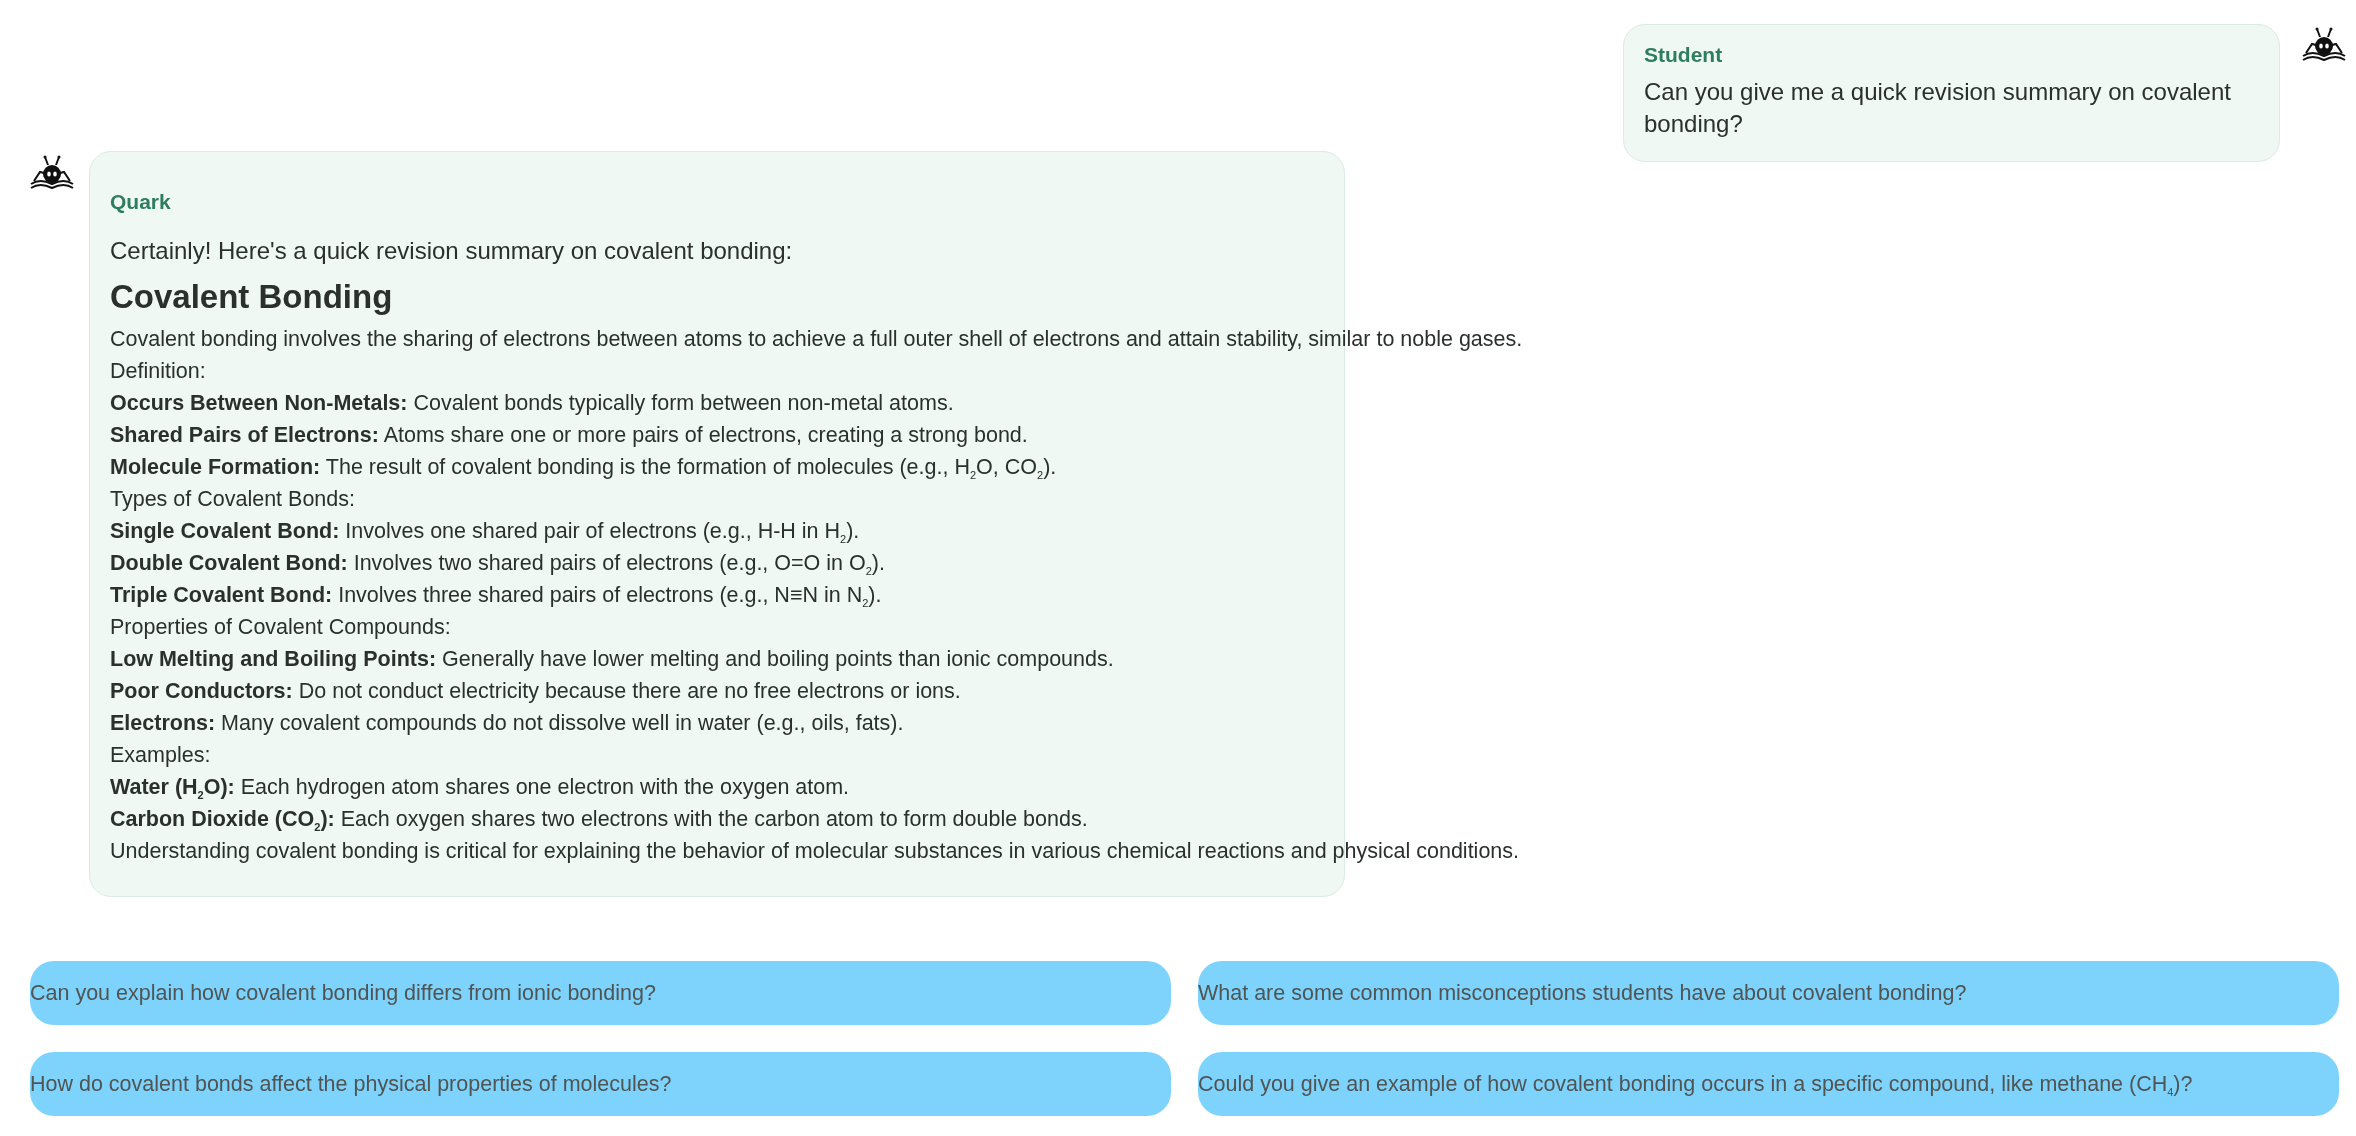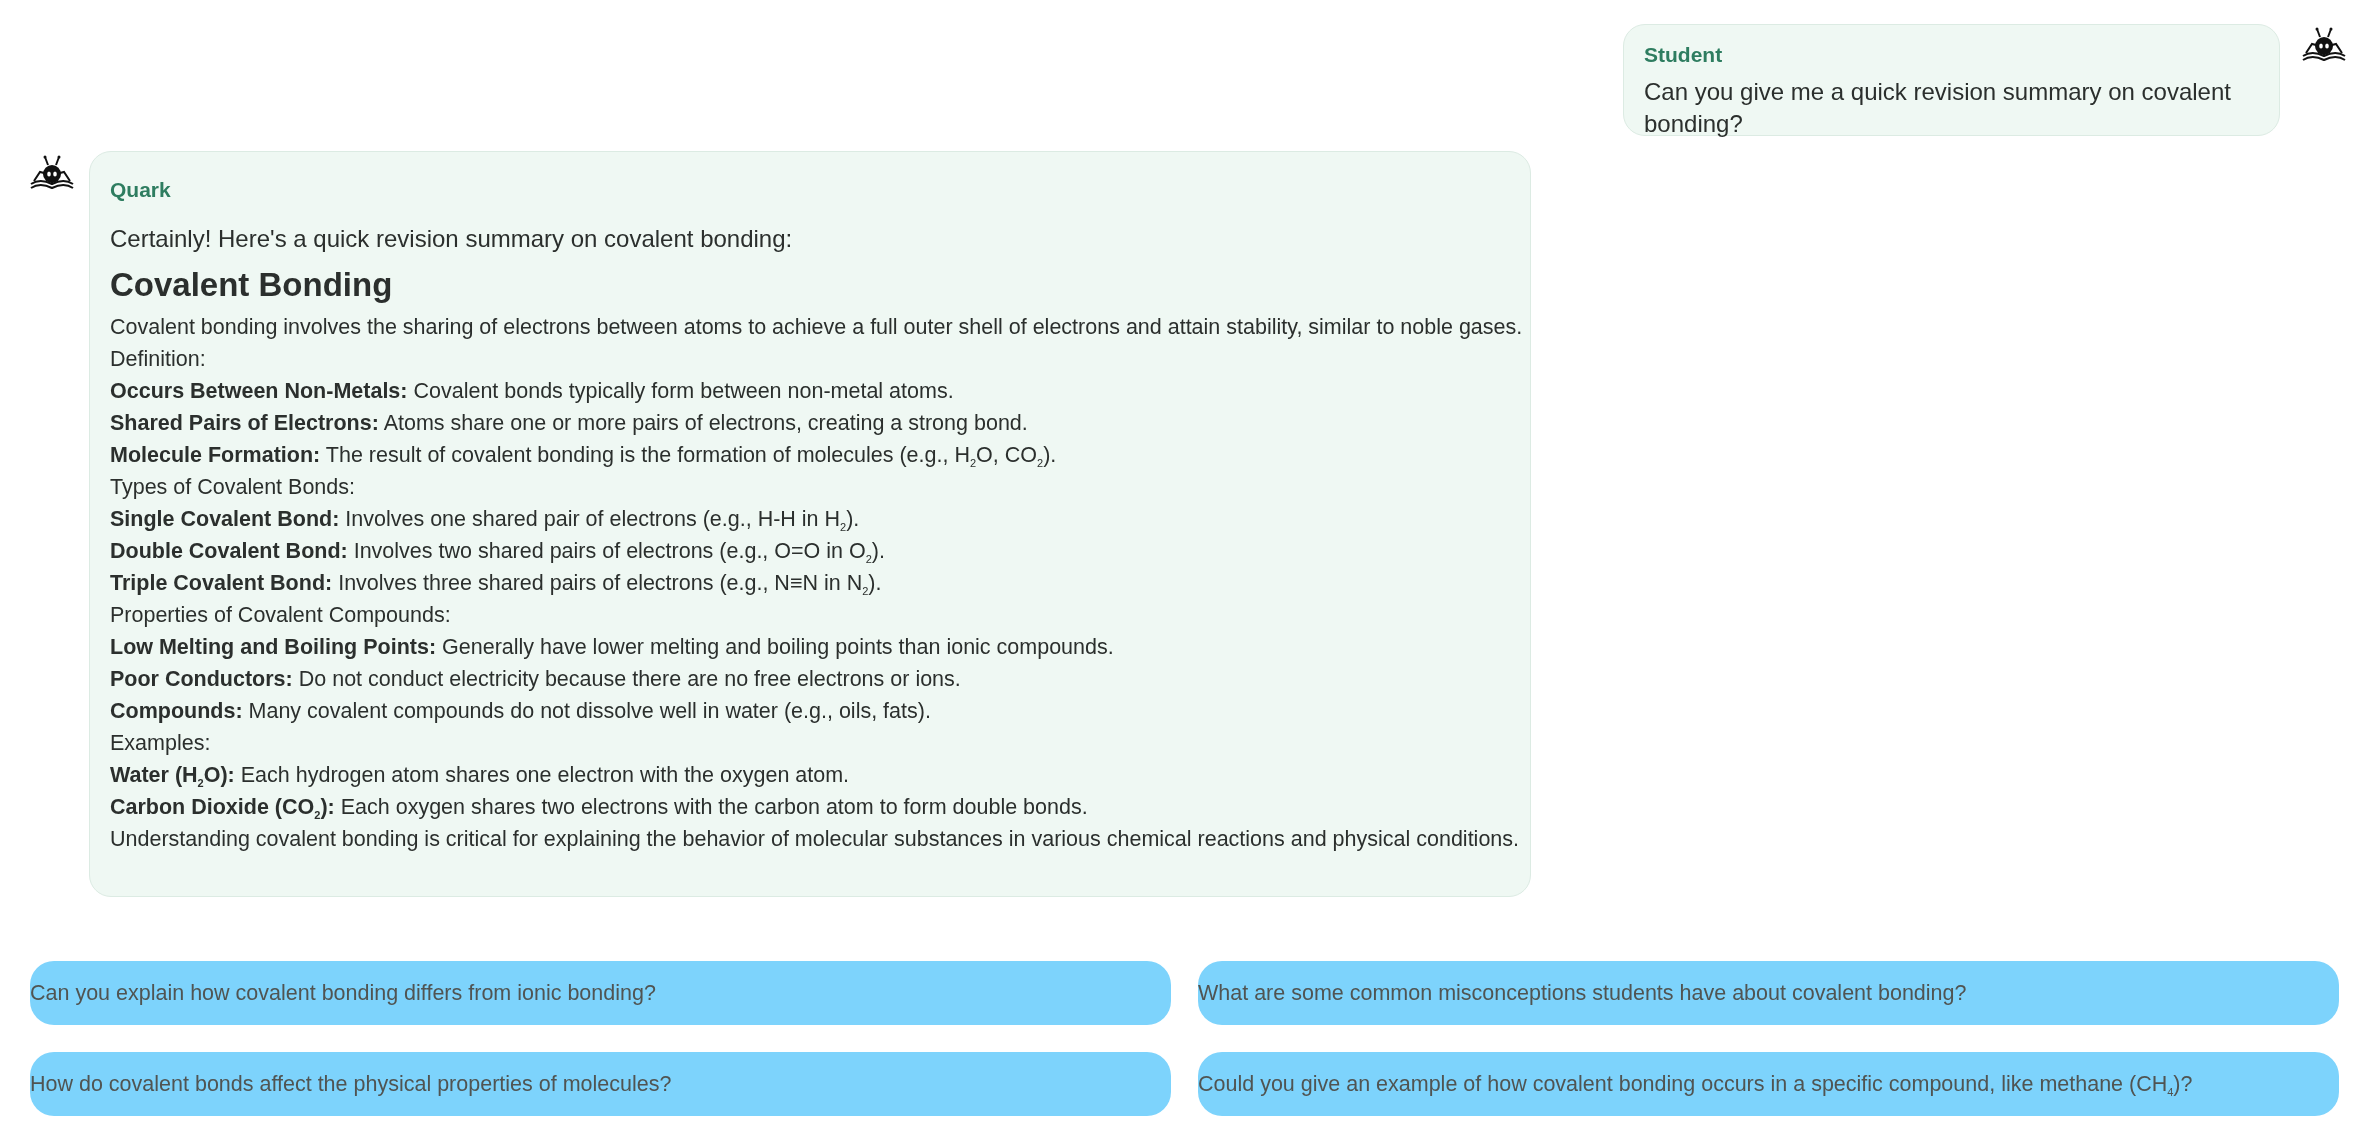--- a/index.html
+++ b/index.html
@@ -38,31 +38,31 @@
     }
     .msg-text {
       font-size: 24px;
       line-height: 32px;
       color: #2b2f2d;
     }
     .student-bubble {
       left: 1623px;
       top: 24px;
       width: 657px;
-      height: 112px;
+      height: 138px;
       padding: 15px 20px;
     }
     .student-bubble .sender { margin-top: 2px; }
     .student-bubble .msg-text { margin-top: 8px; }
     .quark-bubble {
       left: 89px;
       top: 151px;
-      width: 1442px;
+      width: 1256px;
       height: 746px;
-      padding: 19px 20px;
+      padding: 31px 20px;
     }
     .quark-bubble .sender { margin-top: 6px; }
     .quark-bubble .intro { margin-top: 20px; }
     .quark-bubble h3 {
       font-size: 33px;
       font-weight: bold;
       margin: 14px 0 10px 0;
       line-height: 32px;
       color: #2b2f2d;
     }
@@ -159,21 +159,21 @@
     <div class="line"><b>Molecule Formation:</b><span> The result of covalent bonding is the formation of molecules (e.g., H</span><sub>2</sub><span>O, CO</span><sub>2</sub><span>).</span></div>
 
     <div class="line">Types of Covalent Bonds:</div>
     <div class="line"><b>Single Covalent Bond:</b><span> Involves one shared pair of electrons (e.g., H-H in H</span><sub>2</sub><span>).</span></div>
     <div class="line"><b>Double Covalent Bond:</b><span> Involves two shared pairs of electrons (e.g., O=O in O</span><sub>2</sub><span>).</span></div>
     <div class="line"><b>Triple Covalent Bond:</b><span> Involves three shared pairs of electrons (e.g., N≡N in N</span><sub>2</sub><span>).</span></div>
 
     <div class="line">Properties of Covalent Compounds:</div>
     <div class="line"><b>Low Melting and Boiling Points:</b><span> Generally have lower melting and boiling points than ionic compounds.</span></div>
     <div class="line"><b>Poor Conductors:</b><span> Do not conduct electricity because there are no free electrons or ions.</span></div>
-    <div class="line"><b>Compounds:</b><span> Many covalent compounds do not dissolve well in water (e.g., oils, fats).</span></div>
+    <div class="line"><b>Electrons:</b><span> Many covalent compounds do not dissolve well in water (e.g., oils, fats).</span></div>
 
     <div class="line">Examples:</div>
     <div class="line"><b><span>Water (H</span><sub>2</sub><span>O):</span></b><span> Each hydrogen atom shares one electron with the oxygen atom.</span></div>
     <div class="line"><b><span>Carbon Dioxide (CO</span><sub>2</sub><span>):</span></b><span> Each oxygen shares two electrons with the carbon atom to form double bonds.</span></div>
 
     <div class="line">Understanding covalent bonding is critical for explaining the behavior of molecular substances in various chemical reactions and physical conditions.</div>
   </div>
 
   <div class="suggestions">
     <button class="sugg s1">Can you explain how covalent bonding differs from ionic bonding?</button>

